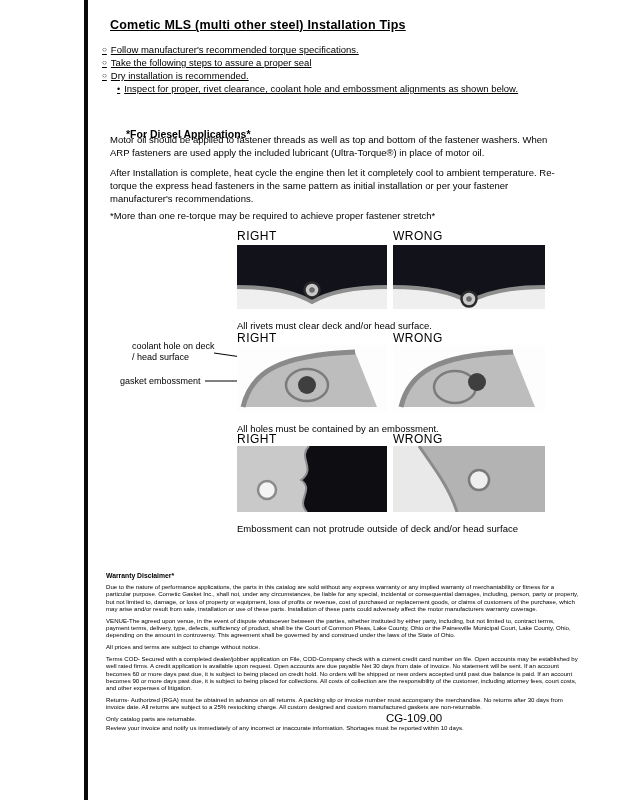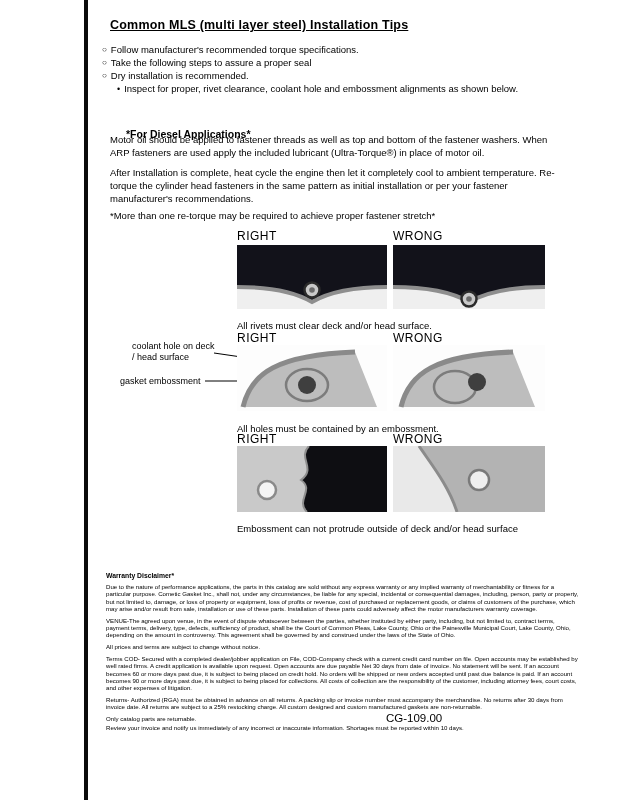--- a/index.html
+++ b/index.html
@@ -7,21 +7,21 @@
     position:relative; width:618px; height:800px; background:#ffffff;
     font-family:"Liberation Sans", sans-serif; color:#000; overflow:hidden;
   }
   .spine { position:absolute; left:84px; top:0; width:4px; height:800px; background:#0a0a0a; }
 
   .title {
     position:absolute; left:110px; top:18px; margin:0;
     font-size:12.5px; font-weight:bold; text-decoration:underline; letter-spacing:0.2px;
   }
 
-  ul.tips, ul.subtips { position:absolute; margin:0; padding:0; list-style:none; font-size:9.5px; }
+  ul.tips, ul.subtips { position:absolute; margin:0; padding:0; list-style:none; font-size:9.5px;text-decoration:underline; }
   ul.tips { left:102px; top:43px; }
   ul.subtips { left:117px; top:82px; }
   ul li { line-height:13px; white-space:nowrap; }
   .m  { font-size:8px; margin-right:4px; vertical-align:1px; }
   .m2 { font-size:9px; margin-right:4px; }
 
   .diesel-heading { position:absolute; left:110px; top:112px; margin:16px; font-size:10.5px; font-weight:bold; }
   .dp { position:absolute; left:110px; width:455px; margin:0; font-size:9.5px; line-height:1.38; }
   .dp1 { top:133px; }
   .dp2 { top:166px; }
@@ -54,35 +54,35 @@
   .wp.tight { margin-bottom:1px; }
 
   .footer-code { position:absolute; left:386px; top:712px; font-size:11.5px; }
 </style>
 </head>
 <body>
 
 <div class="page">
   <div class="spine"></div>
 
-  <h1 class="title">Common MLS (multi layer steel) Installation Tips</h1>
+  <h1 class="title">Cometic MLS (multi other steel) Installation Tips</h1>
 
   <ul class="tips">
     <li><span class="m">○</span><span>Follow manufacturer's recommended torque specifications.</span></li>
     <li><span class="m">○</span><span>Take the following steps to assure a proper seal</span></li>
     <li><span class="m">○</span><span>Dry installation is recommended.</span></li>
   </ul>
 
   <ul class="subtips">
     <li><span class="m2">•</span><span>Inspect for proper, rivet clearance, coolant hole and embossment alignments as shown below.</span></li>
   </ul>
 
   <h2 class="diesel-heading">*For Diesel Applications*</h2>
   <p class="dp dp1">Motor oil should be applied to fastener threads as well as top and bottom of the fastener washers. When ARP fasteners are used apply the included lubricant (Ultra-Torque®) in place of motor oil.</p>
-  <p class="dp dp2">After Installation is complete, heat cycle the engine then let it completely cool to ambient temperature. Re-torque the cylinder head fasteners in the same pattern as initial installation or per your fastener manufacturer's recommendations.</p>
+  <p class="dp dp2">After Installation is complete, heat cycle the engine then let it completely cool to ambient temperature. Re-torque the express head fasteners in the same pattern as initial installation or per your fastener manufacturer's recommendations.</p>
   <p class="dp dp3">*More than one re-torque may be required to achieve proper fastener stretch*</p>
 
   <div class="col-h col-left h-r1">RIGHT</div>
   <div class="col-h col-right h-r1">WRONG</div>
 
   <div class="dimg i-r1" style="left:237px;">
     <svg width="150" height="64" viewBox="0 0 150 64">
       <rect width="150" height="64" fill="#12121a"></rect>
       <path d="M0,42 C32,42 58,47 75,57 C92,47 118,42 150,42 L150,64 L0,64 Z" fill="#efefef"></path>
       <path d="M0,42 C32,42 58,47 75,57 C92,47 118,42 150,42" fill="none" stroke="#8e8e8e" stroke-width="4"></path>

